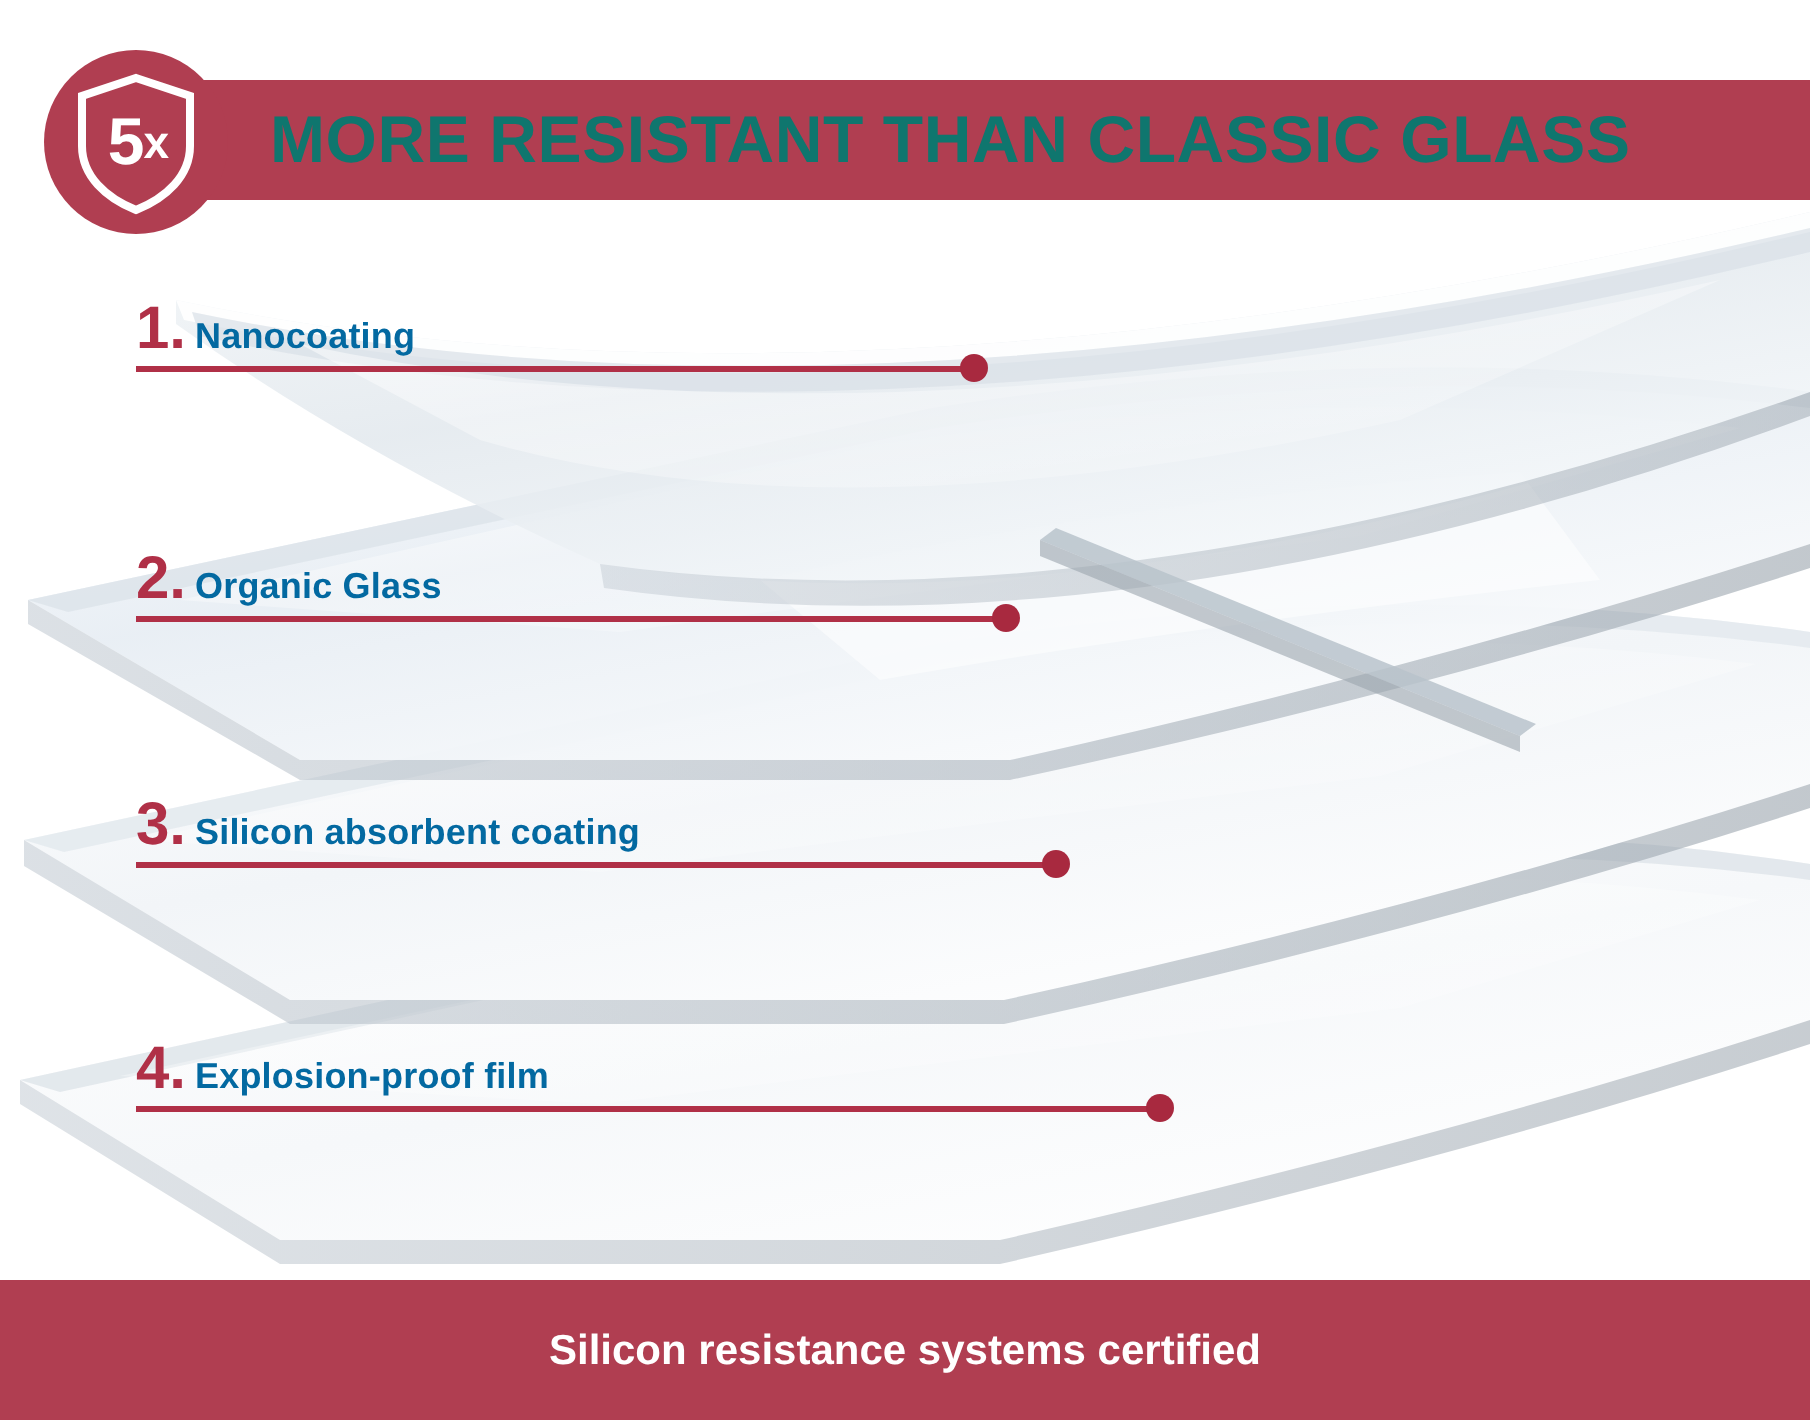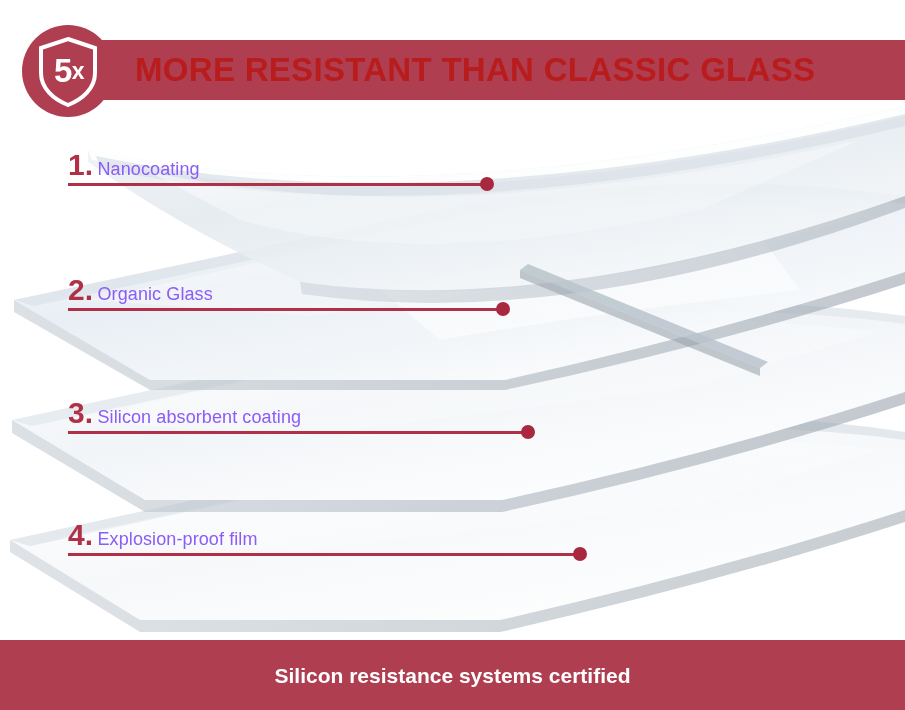--- a/index.html
+++ b/index.html
@@ -27,21 +27,21 @@
     height: 60px;
     background: #b03e51;
   }
   #header-title {
     position: absolute;
     left: 135px;
     top: 40px;
     width: 760px;
     height: 60px;
     line-height: 60px;
-    color: #b91c1c;
+    color: #0f766e;
     font-size: 33px;
     font-weight: bold;
     letter-spacing: 0.3px;
     white-space: nowrap;
   }
   #badge {
     position: absolute;
     left: 22px;
     top: 25px;
     width: 92px;
@@ -89,23 +89,23 @@
     bottom: 6px;
     white-space: nowrap;
   }
   .callout .num {
     color: #b03047;
     font-size: 30px;
     font-weight: bold;
     vertical-align: baseline;
   }
   .callout .txt {
-    color: #8b5cf6;
+    color: #0369a1;
     font-size: 18px;
-    font-weight: normal;
+    font-weight: bold;
     letter-spacing: 0.1px;
   }
   .leader {
     position: absolute;
     height: 3px;
     background: #b03047;
     left: 0;
   }
   .leader-dot {
     position: absolute;

